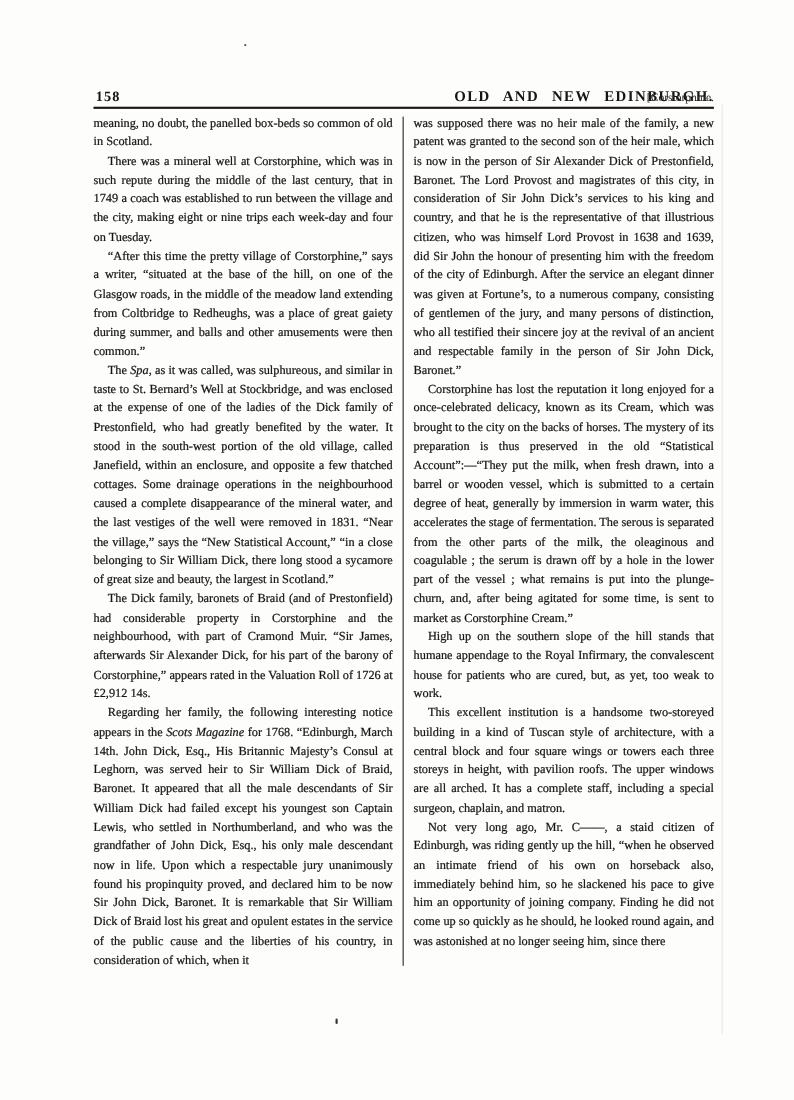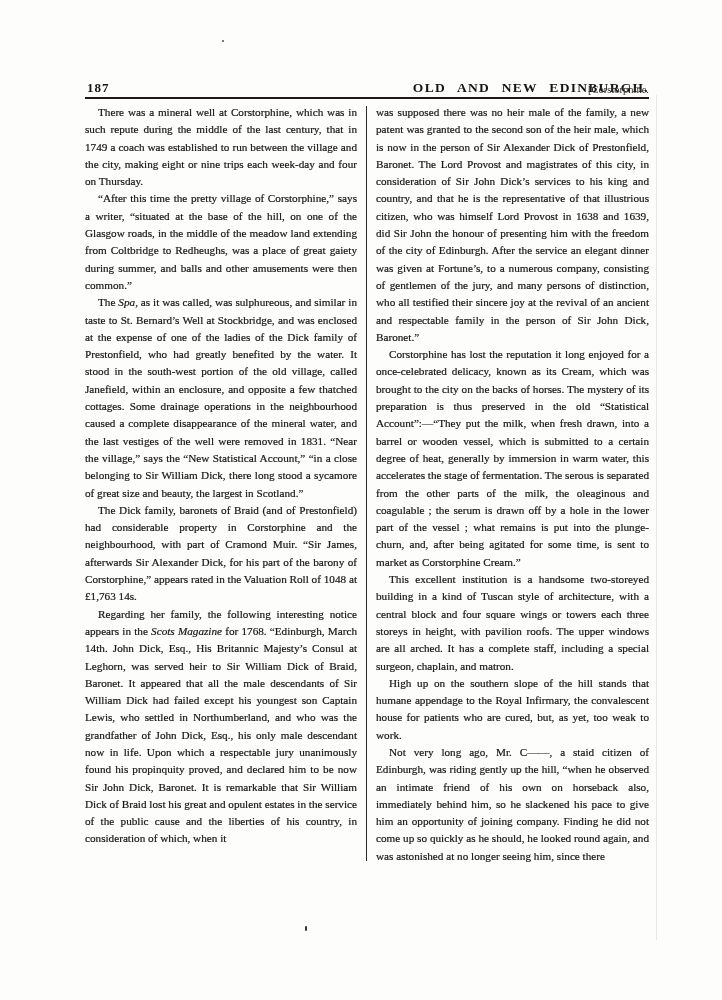--- a/index.html
+++ b/index.html
@@ -82,41 +82,42 @@
     position:absolute;left:222px;top:40px;
     width:2px;height:2px;background:#55504a;border-radius:50%;
   }
 </style>
 </head>
 <body>
 
 <div class="page">
 
   <div class="header">
-    <span class="page-number">187</span>
+    <span class="page-number">158</span>
     <span class="running-title">OLD AND NEW EDINBURGH.</span>
     <span class="section-marker">[Corstorphine.</span>
   </div>
 
   <div class="header-rule"></div>
 
   <div class="columns">
     <div class="col col-left">
-        <p class="para indent"><span>There was a mineral well at Corstorphine, which was in such repute during the middle of the last century, that in 1749 a coach was established to run between the village and the city, making eight or nine trips each week-day and four on Thursday.</span></p>
+        <p class="para"><span>meaning, no doubt, the panelled box-beds so common of old in Scotland.</span></p>
+        <p class="para indent"><span>There was a mineral well at Corstorphine, which was in such repute during the middle of the last century, that in 1749 a coach was established to run between the village and the city, making eight or nine trips each week-day and four on Tuesday.</span></p>
         <p class="para indent"><span>“After this time the pretty village of Corstorphine,” says a writer, “situated at the base of the hill, on one of the Glasgow roads, in the middle of the meadow land extending from Coltbridge to Redheughs, was a place of great gaiety during summer, and balls and other amusements were then common.”</span></p>
         <p class="para indent"><span>The </span><span class="it">Spa</span><span>, as it was called, was sulphureous, and similar in taste to St. Bernard’s Well at Stockbridge, and was enclosed at the expense of one of the ladies of the Dick family of Prestonfield, who had greatly benefited by the water.  It stood in the south-west portion of the old village, called Janefield, within an enclosure, and opposite a few thatched cottages.  Some drainage operations in the neighbourhood caused a complete disappearance of the mineral water, and the last vestiges of the well were removed in 1831.  “Near the village,” says the “New Statistical Account,” “in a close belonging to Sir William Dick, there long stood a sycamore of great size and beauty, the largest in Scotland.”</span></p>
-        <p class="para indent"><span>The Dick family, baronets of Braid (and of Prestonfield) had considerable property in Corstorphine and the neighbourhood, with part of Cramond Muir.  “Sir James, afterwards Sir Alexander Dick, for his part of the barony of Corstorphine,” appears rated in the Valuation Roll of 1048 at £1,763 14s.</span></p>
+        <p class="para indent"><span>The Dick family, baronets of Braid (and of Prestonfield) had considerable property in Corstorphine and the neighbourhood, with part of Cramond Muir.  “Sir James, afterwards Sir Alexander Dick, for his part of the barony of Corstorphine,” appears rated in the Valuation Roll of 1726 at £2,912 14s.</span></p>
         <p class="para indent"><span>Regarding her family, the following interesting notice appears in the </span><span class="it">Scots Magazine</span><span> for 1768. “Edinburgh, March 14th.  John Dick, Esq., His Britannic Majesty’s Consul at Leghorn, was served heir to Sir William Dick of Braid, Baronet.  It appeared that all the male descendants of Sir William Dick had failed except his youngest son Captain Lewis, who settled in Northumberland, and who was the grandfather of John Dick, Esq., his only male descendant now in life.  Upon which a respectable jury unanimously found his propinquity proved, and declared him to be now Sir John Dick, Baronet.  It is remarkable that Sir William Dick of Braid lost his great and opulent estates in the service of the public cause and the liberties of his country, in consideration of which, when it</span></p>
       </div>
     <div class="divider"></div>
     <div class="col col-right">
         <p class="para"><span>was supposed there was no heir male of the family, a new patent was granted to the second son of the heir male, which is now in the person of Sir Alexander Dick of Prestonfield, Baronet.  The Lord Provost and magistrates of this city, in consideration of Sir John Dick’s services to his king and country, and that he is the representative of that illustrious citizen, who was himself Lord Provost in 1638 and 1639, did Sir John the honour of presenting him with the freedom of the city of Edinburgh.  After the service an elegant dinner was given at Fortune’s, to a numerous company, consisting of gentlemen of the jury, and many persons of distinction, who all testified their sincere joy at the revival of an ancient and respectable family in the person of Sir John Dick, Baronet.”</span></p>
         <p class="para indent"><span>Corstorphine has lost the reputation it long enjoyed for a once-celebrated delicacy, known as its Cream, which was brought to the city on the backs of horses.  The mystery of its preparation is thus preserved in the old “Statistical Account”:—“They put the milk, when fresh drawn, into a barrel or wooden vessel, which is submitted to a certain degree of heat, generally by immersion in warm water, this accelerates the stage of fermentation. The serous is separated from the other parts of the milk, the oleaginous and coagulable ; the serum is drawn off by a hole in the lower part of the vessel ; what remains is put into the plunge-churn, and, after being agitated for some time, is sent to market as Corstorphine Cream.”</span></p>
+        <p class="para indent"><span>High up on the southern slope of the hill stands that humane appendage to the Royal Infirmary, the convalescent house for patients who are cured, but, as yet, too weak to work.</span></p>
         <p class="para indent"><span>This excellent institution is a handsome two-storeyed building in a kind of Tuscan style of architecture, with a central block and four square wings or towers each three storeys in height, with pavilion roofs.  The upper windows are all arched. It has a complete staff, including a special surgeon, chaplain, and matron.</span></p>
-        <p class="para indent"><span>High up on the southern slope of the hill stands that humane appendage to the Royal Infirmary, the convalescent house for patients who are cured, but, as yet, too weak to work.</span></p>
         <p class="para indent"><span>Not very long ago, Mr. C——, a staid citizen of Edinburgh, was riding gently up the hill, “when he observed an intimate friend of his own on horseback also, immediately behind him, so he slackened his pace to give him an opportunity of joining company.  Finding he did not come up so quickly as he should, he looked round again, and was astonished at no longer seeing him, since there</span></p>
       </div>
   </div>
 
   <div class="edge-line"></div>
   <div class="speck-a"></div>
   <div class="speck-b"></div>
 
 </div>
 

